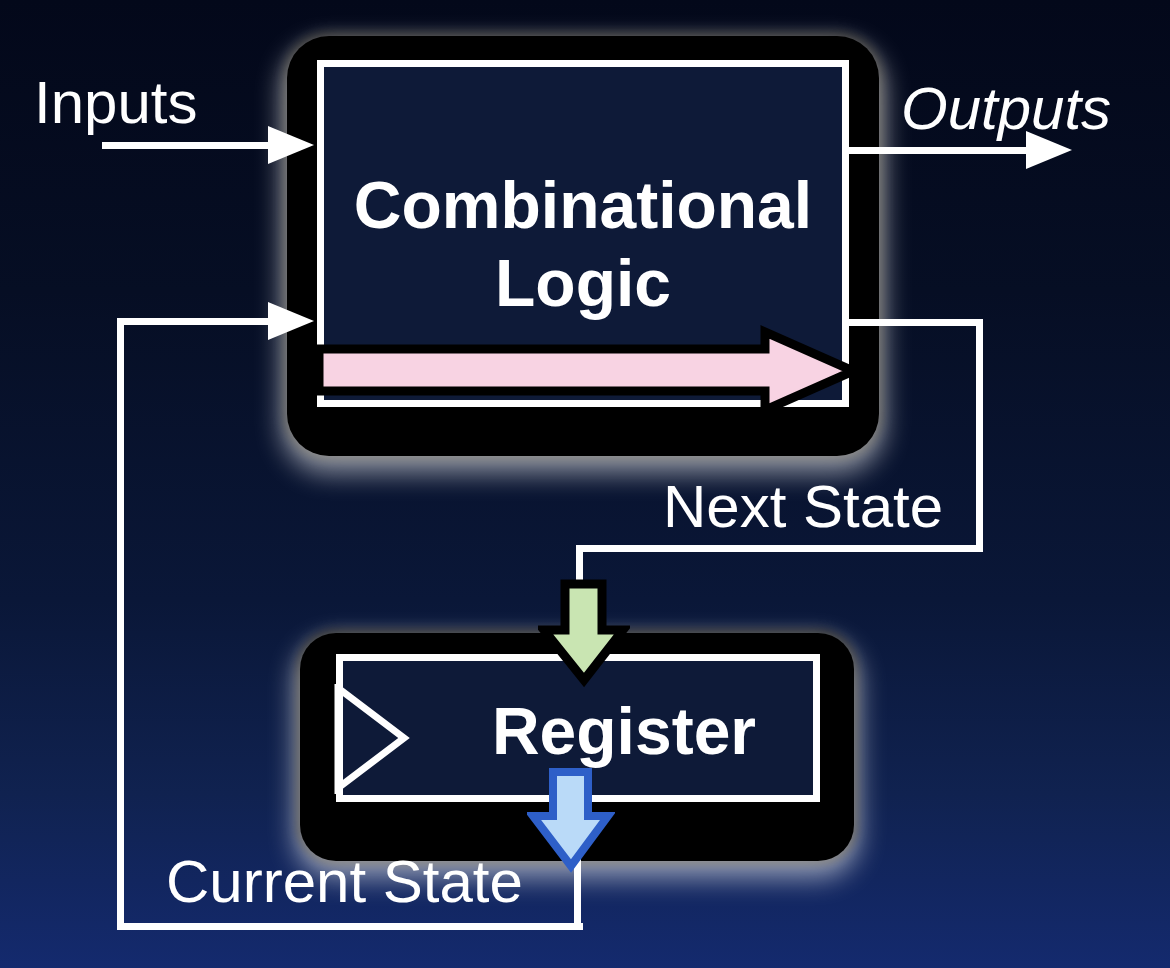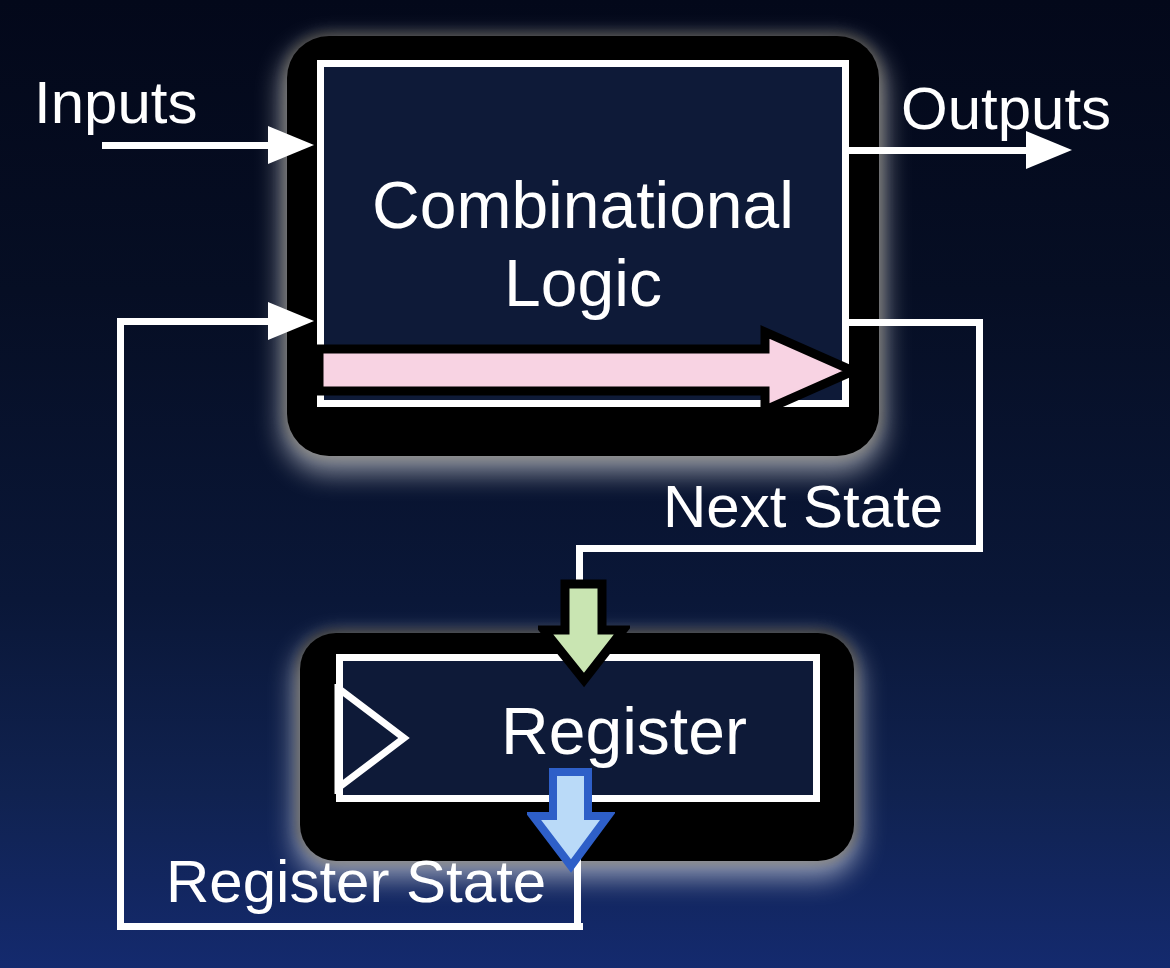--- a/index.html
+++ b/index.html
@@ -21,21 +21,21 @@
   .node{
     position:absolute;box-sizing:border-box;border:7px solid #fff;background:#0e1a38;z-index:2;
   }
   
   .wire{position:absolute;background:#fff;z-index:3;}
   
   .ahead{position:absolute;width:0;height:0;border-top:19px solid transparent;
          border-bottom:19px solid transparent;border-left:46px solid #fff;z-index:3;}
   
   .siglabel{position:absolute;color:#fff;font-size:60px;font-weight:400;white-space:nowrap;z-index:4;line-height:1.1;}
-  .nodelabel{position:absolute;color:#fff;font-size:66px;font-weight:400;text-align:center;z-index:4;line-height:78px;}
+  .nodelabel{position:absolute;color:#fff;font-size:66px;font-weight:700;text-align:center;z-index:4;line-height:78px;}
   
   .bigarrow{position:absolute;z-index:5;}
   .pink-poly{stroke:#000;stroke-width:9;stroke-linejoin:miter;}
   .green-poly{stroke:#000;stroke-width:9;stroke-linejoin:miter;}
   .blue-poly{stroke:#2e5fc8;stroke-width:8;stroke-linejoin:miter;}
   .clk-tri{stroke:#fff;stroke-width:7;fill:none;stroke-linejoin:miter;}
 </style>
 </head>
 <body>
 
@@ -52,28 +52,28 @@
     <polygon class="clk-tri" points="4,4 70,54 4,104"></polygon>
   </svg>
   <div class="nodelabel" style="left:336px;top:692px;width:524px;padding-left:52px;box-sizing:border-box;">Register</div>
 
   <div class="wire" style="left:102px;top:142px;width:180px;height:7px;"></div>
   <div class="ahead" style="left:268px;top:126px;"></div>
   <div class="siglabel" style="left:34px;top:70px;">Inputs</div>
 
   <div class="wire" style="left:846px;top:147px;width:190px;height:7px;"></div>
   <div class="ahead" style="left:1026px;top:131px;"></div>
-  <div class="siglabel" style="left:901px;top:76px;">Outputs</div>
+  <div class="siglabel" style="left:901px;top:76px;font-style:italic;">Outputs</div>
 
   <div class="wire" style="left:117px;top:318px;width:165px;height:7px;"></div>
   <div class="ahead" style="left:268px;top:302px;"></div>
   <div class="wire" style="left:117px;top:318px;width:7px;height:612px;"></div>
   <div class="wire" style="left:117px;top:923px;width:466px;height:7px;"></div>
   <div class="wire" style="left:574px;top:798px;width:7px;height:132px;"></div>
-  <div class="siglabel" style="left:166px;top:849px;">Register State</div>
+  <div class="siglabel" style="left:166px;top:849px;">Current State</div>
 
   <div class="wire" style="left:846px;top:319px;width:137px;height:7px;"></div>
   <div class="wire" style="left:976px;top:319px;width:7px;height:233px;"></div>
   <div class="wire" style="left:576px;top:545px;width:407px;height:7px;"></div>
   <div class="wire" style="left:576px;top:545px;width:7px;height:58px;"></div>
   <div class="siglabel" style="left:615px;top:474px;margin-left:48px;">Next State</div>
 
   <svg class="bigarrow" style="left:313px;top:325px;" width="548" height="92" viewBox="0 0 548 92">
     <polygon class="pink-poly" points="6,24 452,24 452,7 540,46 452,85 452,66 6,66" fill="#f8d3e3"></polygon>
   </svg>

